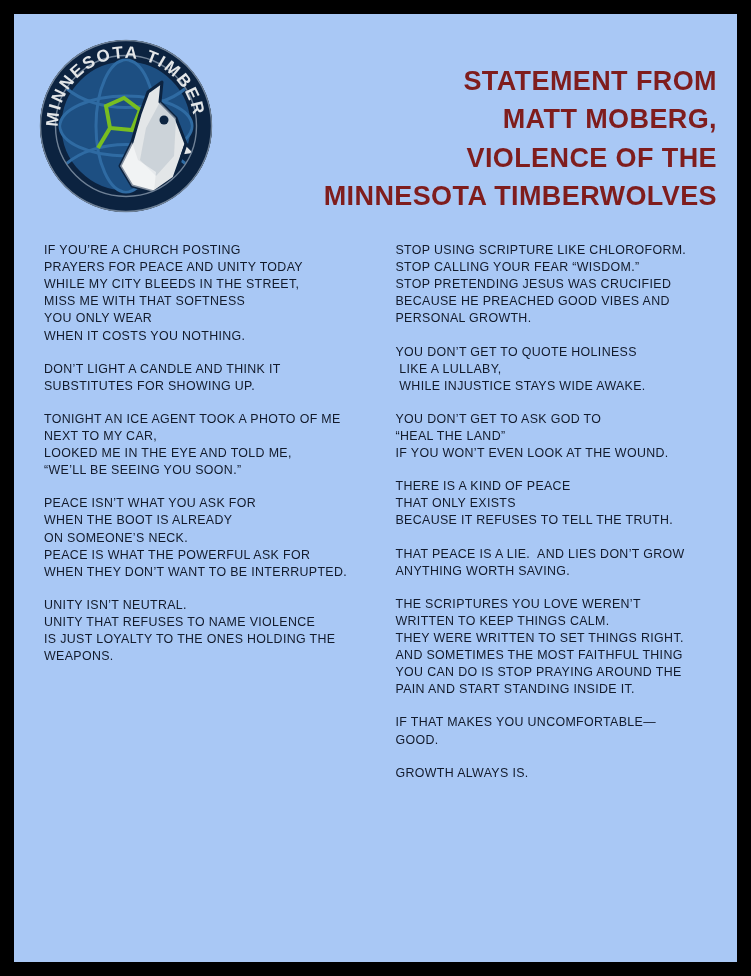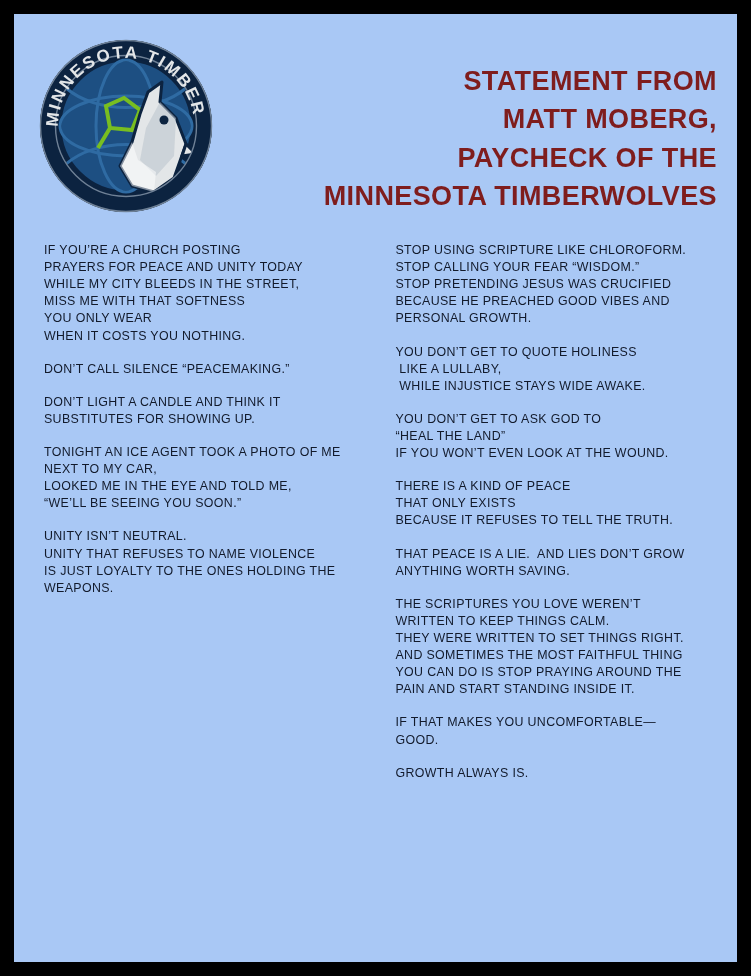--- a/index.html
+++ b/index.html
@@ -106,41 +106,45 @@
         </defs>
         <text font-family="Liberation Sans, sans-serif" font-size="17" font-weight="bold" fill="#e3e6e8" letter-spacing="2.2">
           <textPath href="#arcpath" startOffset="4%">MINNESOTA TIMBERWOLVES</textPath>
         </text>
       </svg>
     </div>
 
     <div class="title">
       <span class="line">STATEMENT FROM</span>
       <span class="line">MATT MOBERG,</span>
-      <span class="line">PAYCHECK OF THE</span>
+      <span class="line">VIOLENCE OF THE</span>
       <span class="line">MINNESOTA TIMBERWOLVES</span>
     </div>
   </div>
 
   <div class="columns">
 
     <div class="col left">
       <p class="stanza">IF YOU’RE A CHURCH POSTING
 PRAYERS FOR PEACE AND UNITY TODAY
 WHILE MY CITY BLEEDS IN THE STREET,
 MISS ME WITH THAT SOFTNESS
 YOU ONLY WEAR
 WHEN IT COSTS YOU NOTHING.</p>
-      <p class="stanza">DON’T CALL SILENCE “PEACEMAKING.”</p>
       <p class="stanza">DON’T LIGHT A CANDLE AND THINK IT
 SUBSTITUTES FOR SHOWING UP.</p>
       <p class="stanza">TONIGHT AN ICE AGENT TOOK A PHOTO OF ME
 NEXT TO MY CAR,
 LOOKED ME IN THE EYE AND TOLD ME,
 “WE’LL BE SEEING YOU SOON.”</p>
+      <p class="stanza">PEACE ISN’T WHAT YOU ASK FOR
+WHEN THE BOOT IS ALREADY
+ON SOMEONE’S NECK.
+PEACE IS WHAT THE POWERFUL ASK FOR
+WHEN THEY DON’T WANT TO BE INTERRUPTED.</p>
       <p class="stanza">UNITY ISN’T NEUTRAL.
 UNITY THAT REFUSES TO NAME VIOLENCE
 IS JUST LOYALTY TO THE ONES HOLDING THE
 WEAPONS.</p>
     </div>
 
     <div class="col right">
       <p class="stanza">STOP USING SCRIPTURE LIKE CHLOROFORM.
 STOP CALLING YOUR FEAR “WISDOM.”
 STOP PRETENDING JESUS WAS CRUCIFIED

